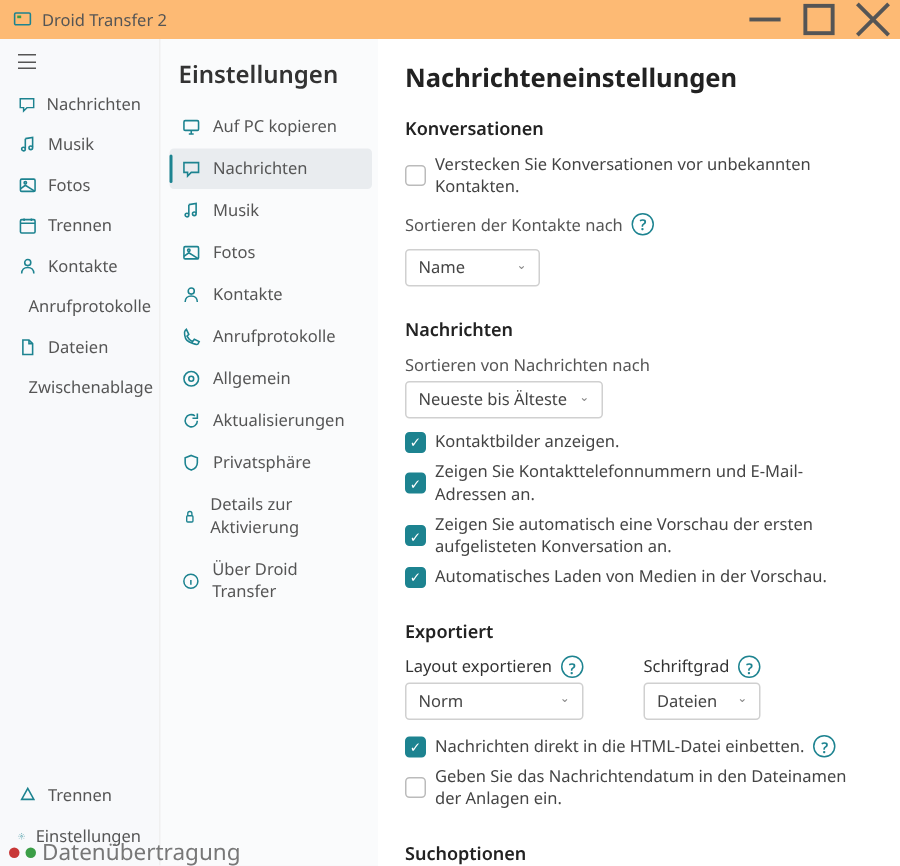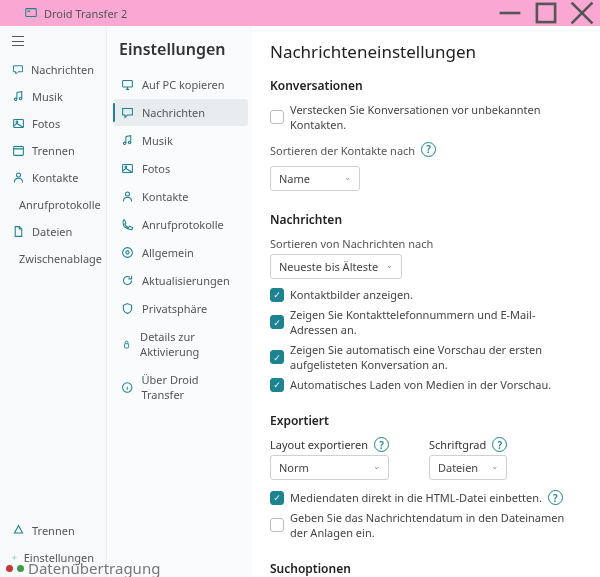--- a/index.html
+++ b/index.html
@@ -1,37 +1,37 @@
 <!DOCTYPE html>
 <html><head>
 <meta charset="utf-8">
 <style>
 *{box-sizing:border-box;margin:0;padding:0;font-family:"Segoe UI",system-ui,sans-serif}
 body{width:600px;height:577px;overflow:hidden;background:#f8f9fb;font-size:11px;color:#333}
-.titlebar{height:26px;display:flex;align-items:center;padding:0 0 0 24px;background:#f9a8d4}
+.titlebar{height:26px;display:flex;align-items:center;padding:0 0 0 8px;background:#fdba74}
 .titlebar .logo{width:14px;height:14px;margin-right:6px;display:flex;align-items:center;justify-content:center}
 .titlebar .title{font-size:11px;color:#555}
 .win-ctrl{margin-left:auto;display:flex}
 .win-ctrl div{width:36px;height:26px;display:flex;align-items:center;justify-content:center;color:#555;font-size:10px}
 .app{display:flex;height:calc(100% - 26px)}
 .nav{width:106px;padding:6px 4px;display:flex;flex-direction:column}
 .hamburger{padding:4px 8px;margin-bottom:6px}
 .hamburger-lines{width:12px;height:10px;display:flex;flex-direction:column;justify-content:space-between}
 .hamburger-lines span{height:1px;background:#555}
 .nav-item{display:flex;align-items:center;gap:7px;padding:6px 8px;color:#555;font-size:11px;border-radius:4px;cursor:pointer}
 .nav-item .ic{width:13px;height:13px;display:flex;align-items:center;justify-content:center;color:#1d8390}
 .nav-spacer{flex:1}
 .sub{width:146px;background:#fafbfc;padding:12px 4px 12px 6px;border-left:1px solid #f0f0f0}
 .sub h2{font-size:16px;font-weight:600;color:#333;padding:0 6px 10px;letter-spacing:0}
 .sub-item{display:flex;align-items:center;gap:8px;padding:6px 8px;color:#555;font-size:11px;border-radius:3px;cursor:pointer;margin:1px 0}
 .sub-item.active{background:#e9ecef;position:relative}
 .sub-item.active::before{content:"";position:absolute;left:0;top:4px;bottom:4px;width:2px;background:#1d8390;border-radius:2px}
 .sub-item .ic{width:13px;height:13px;display:flex;align-items:center;justify-content:center;color:#1d8390}
 .content{flex:1;background:#fff;padding:14px 18px;overflow-y:auto;font-size:11px}
-.content h1{font-size:17px;font-weight:400;margin-bottom:14px;color:#222}
+.content h1{font-size:17px;font-weight:700;margin-bottom:14px;color:#222}
 .content h3{font-size:12px;font-weight:600;margin:10px 0 8px;color:#222}
 .content h3.mt{margin-top:20px}
 .row{display:flex;align-items:center;gap:6px;margin:5px 0;color:#444;font-size:11px}
 .cb{width:14px;height:14px;border:1px solid #bbb;border-radius:3px;display:flex;align-items:center;justify-content:center;flex-shrink:0;cursor:pointer}
 .cb.checked{background:#1d8390;border-color:#1d8390;color:#fff}
 .cb.checked::after{content:"✓";font-size:9px;line-height:1}
 .lbl{font-size:11px;color:#555;margin:6px 0 3px}
 .sel{border:1px solid #d0d0d0;border-radius:3px;padding:4px 8px;font-size:11px;color:#444;display:inline-flex;align-items:flex-start;gap:8px;min-width:90px;background:#fff;cursor:pointer;justify-content:space-between}
 .sel .chev{color:#888;font-size:8px}
 .help{width:15px;height:15px;border:1.5px solid #1d8390;border-radius:50%;display:inline-flex;align-items:center;justify-content:center;color:#1d8390;font-size:10px;font-weight:600;cursor:pointer;flex-shrink:0}
@@ -344,21 +344,21 @@
             <span class="help">?</span>
           </div>
         <div class="sel" style="min-width:70px">
             <span>Dateien</span>
             <span class="chev">⌄</span>
           </div>
       </div>
     </div>
     <div class="row" style="margin-top:10px">
         <span class="cb checked"></span>
-        <span>Mediendaten direkt in die HTML-Datei einbetten.</span>
+        <span>Nachrichten direkt in die HTML-Datei einbetten.</span>
         <span class="help">?</span>
       </div>
     <div class="row">
         <span class="cb"></span>
         <span>Geben Sie das Nachrichtendatum in den Dateinamen der Anlagen ein.</span>
       </div>
 
     <h3 class="mt">Suchoptionen</h3>
     
     

